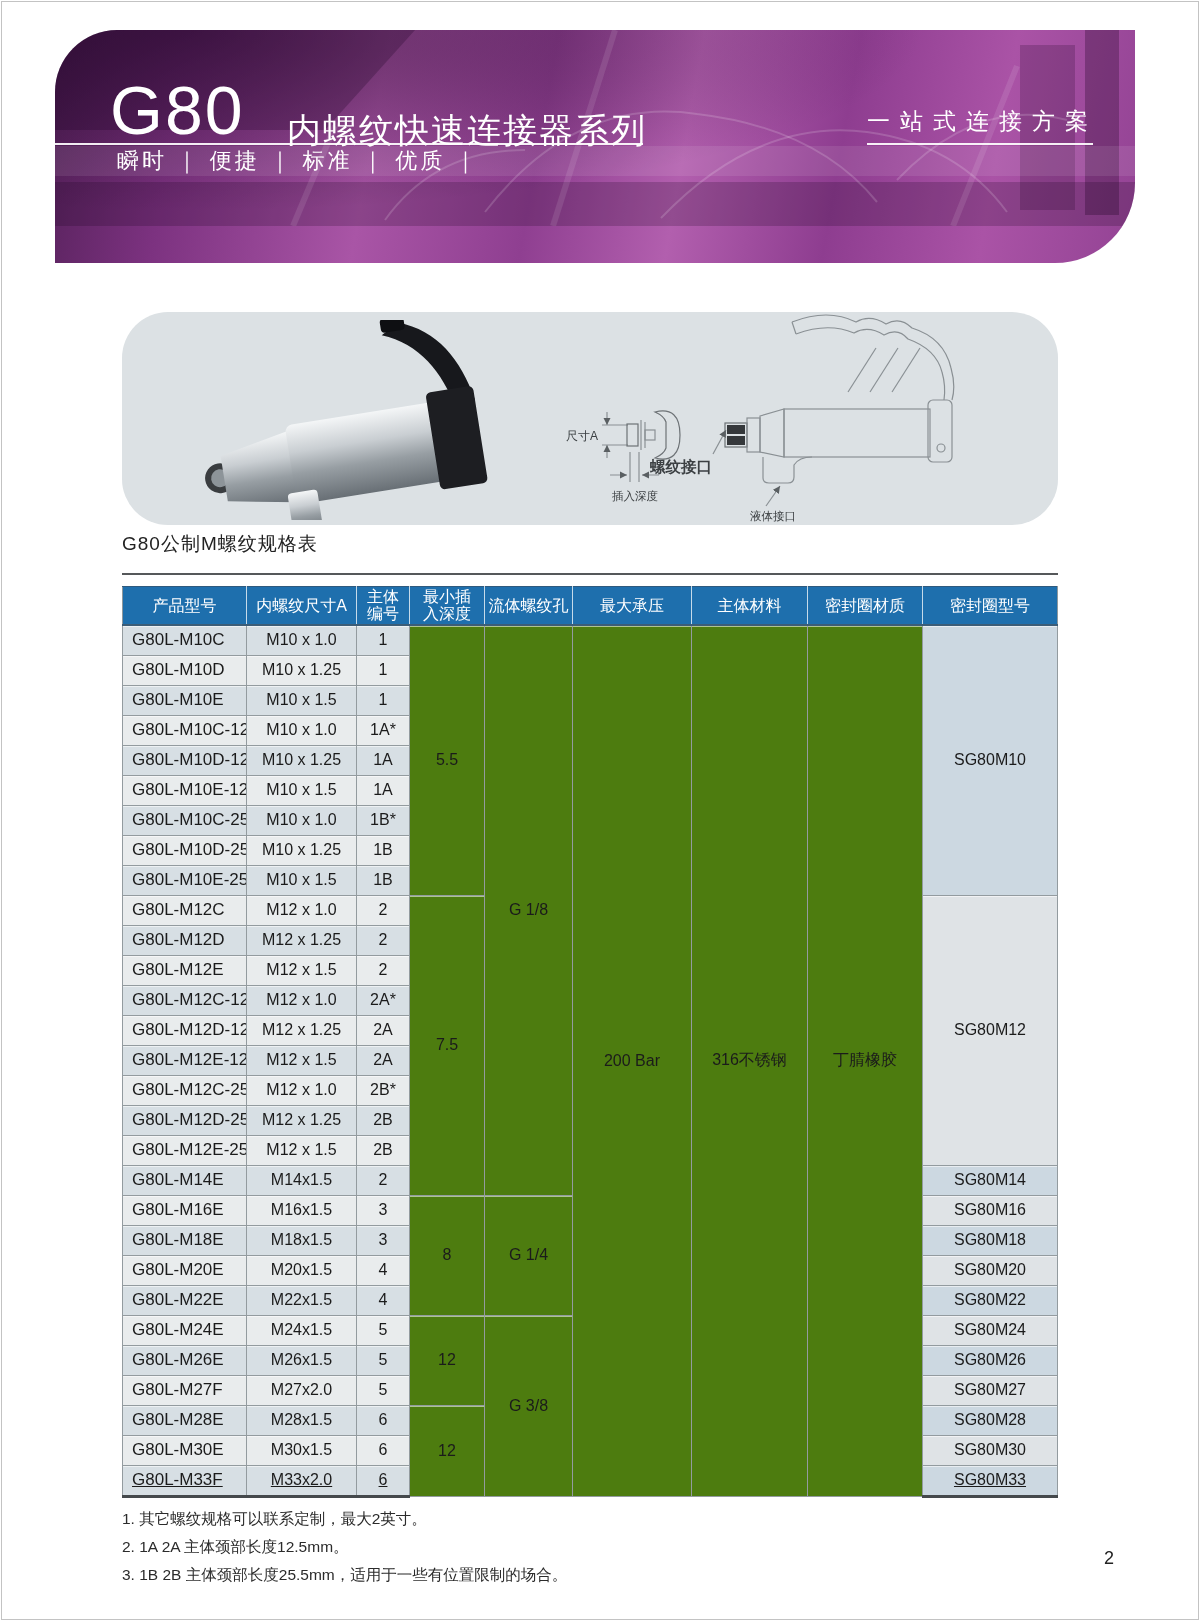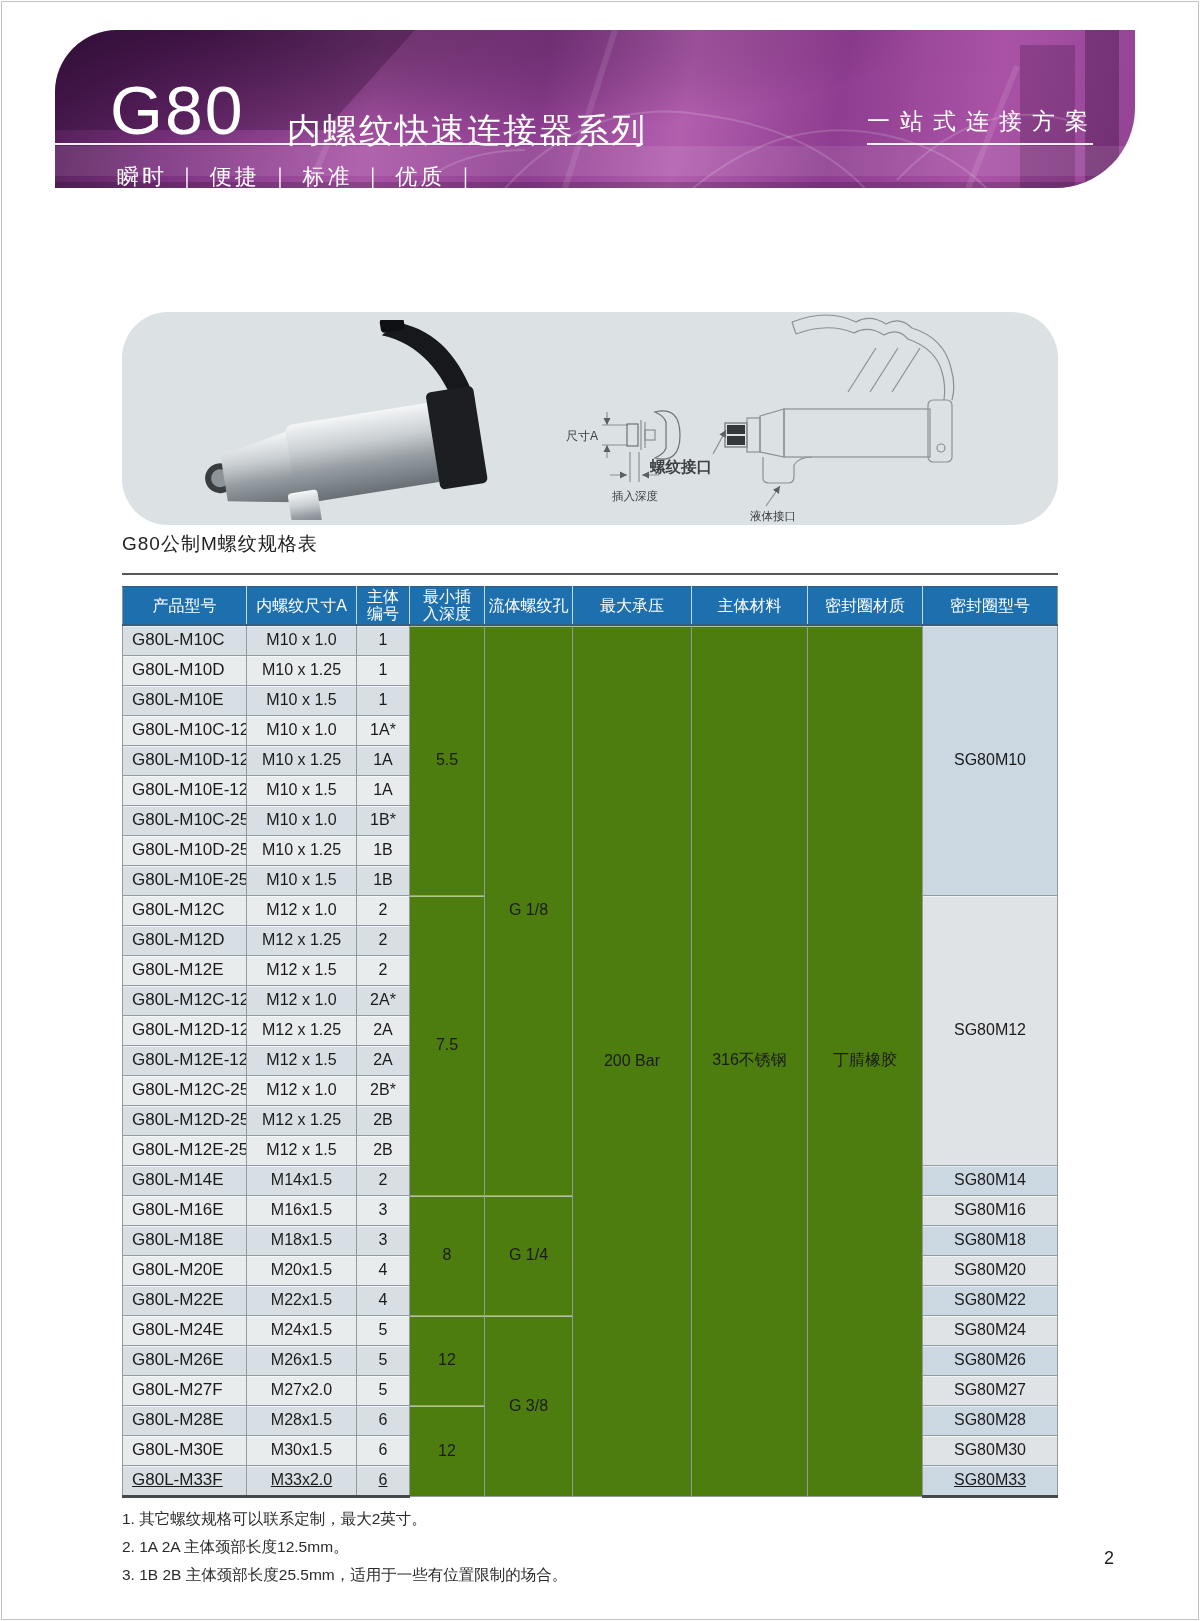--- a/index.html
+++ b/index.html
@@ -5,40 +5,40 @@
   html,body{margin:0;padding:0;}
   body{
     width:1200px;height:1621px;position:relative;background:#ffffff;
     font-family:"Liberation Sans","DejaVu Sans",sans-serif;
     overflow:hidden;
   }
   .page-frame{position:absolute;inset:1px;border:1px solid #c3c3c3;pointer-events:none;}
 
   
   .banner{
-    position:absolute;left:55px;top:30px;width:1080px;height:158px;
+    position:absolute;left:55px;top:30px;width:1080px;height:233px;
     border-radius:62px 0 80px 0;overflow:hidden;
     background:
       radial-gradient(ellipse at 12% 0%, rgba(30,5,35,.55), transparent 55%),
       linear-gradient(100deg,#55215a 0%,#7c3280 12%,#a955a6 30%,#8f3f91 45%,#b25fae 58%,#8e3d90 72%,#aa53a6 86%,#934394 100%);
   }
   .banner svg.overlay{position:absolute;left:0;top:0;}
   .banner-code{
     position:absolute;left:55px;top:46px;color:#fff;font-size:68px;line-height:1;
     font-weight:400;letter-spacing:2px;z-index:3;
   }
   .banner-series{
     position:absolute;left:232px;top:82px;color:#fff;font-size:34px;line-height:1.1;
     font-weight:500;letter-spacing:2px;z-index:3;
   }
   .banner-line{position:absolute;top:113px;height:2px;background:rgba(255,255,255,.92);z-index:3;}
   .banner-line.left{left:0;width:588px;}
   .banner-line.right{left:812px;width:226px;}
   .banner-features{
-    position:absolute;left:62px;top:132px;color:#fff;font-size:22px;letter-spacing:3px;z-index:3;
+    position:absolute;left:62px;top:116px;color:#fff;font-size:22px;letter-spacing:3px;z-index:3;
   }
   .banner-slogan{
     position:absolute;left:812px;top:76px;color:#fff;font-size:23px;letter-spacing:10px;
     white-space:nowrap;z-index:3;
   }
 
   
   .product-panel{
     position:absolute;left:122px;top:312px;width:936px;height:213px;
     background:#dce1e4;border-radius:46px;overflow:hidden;

